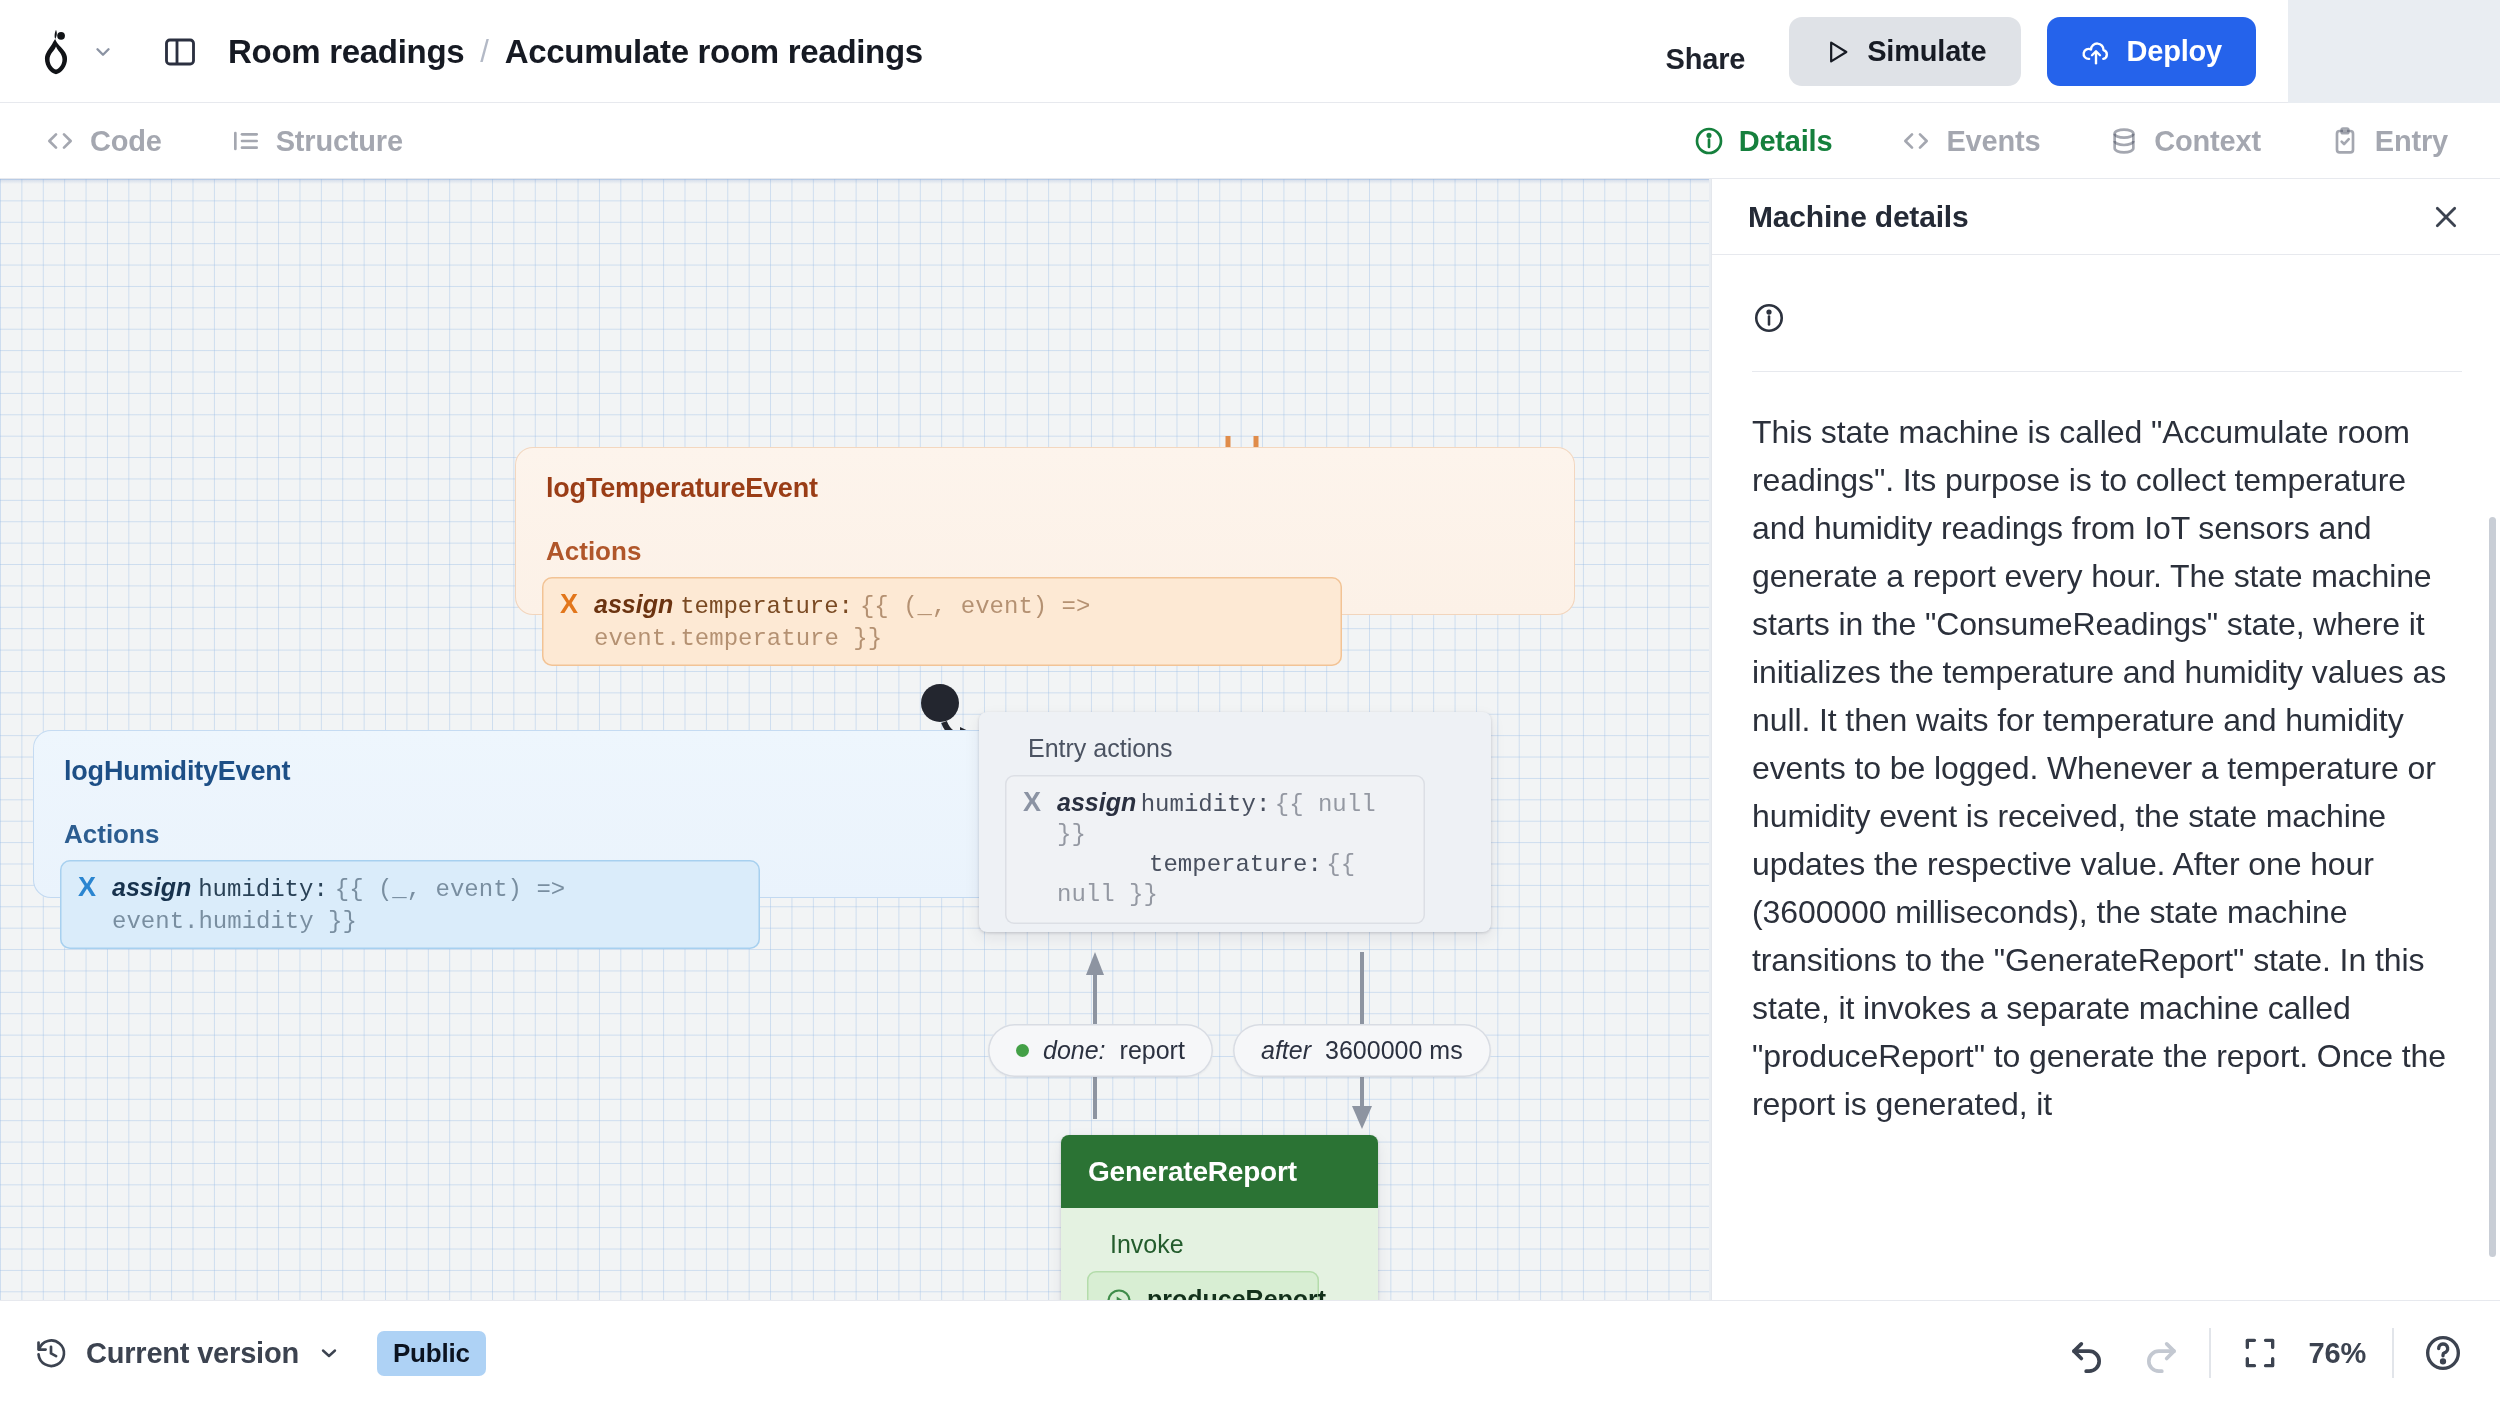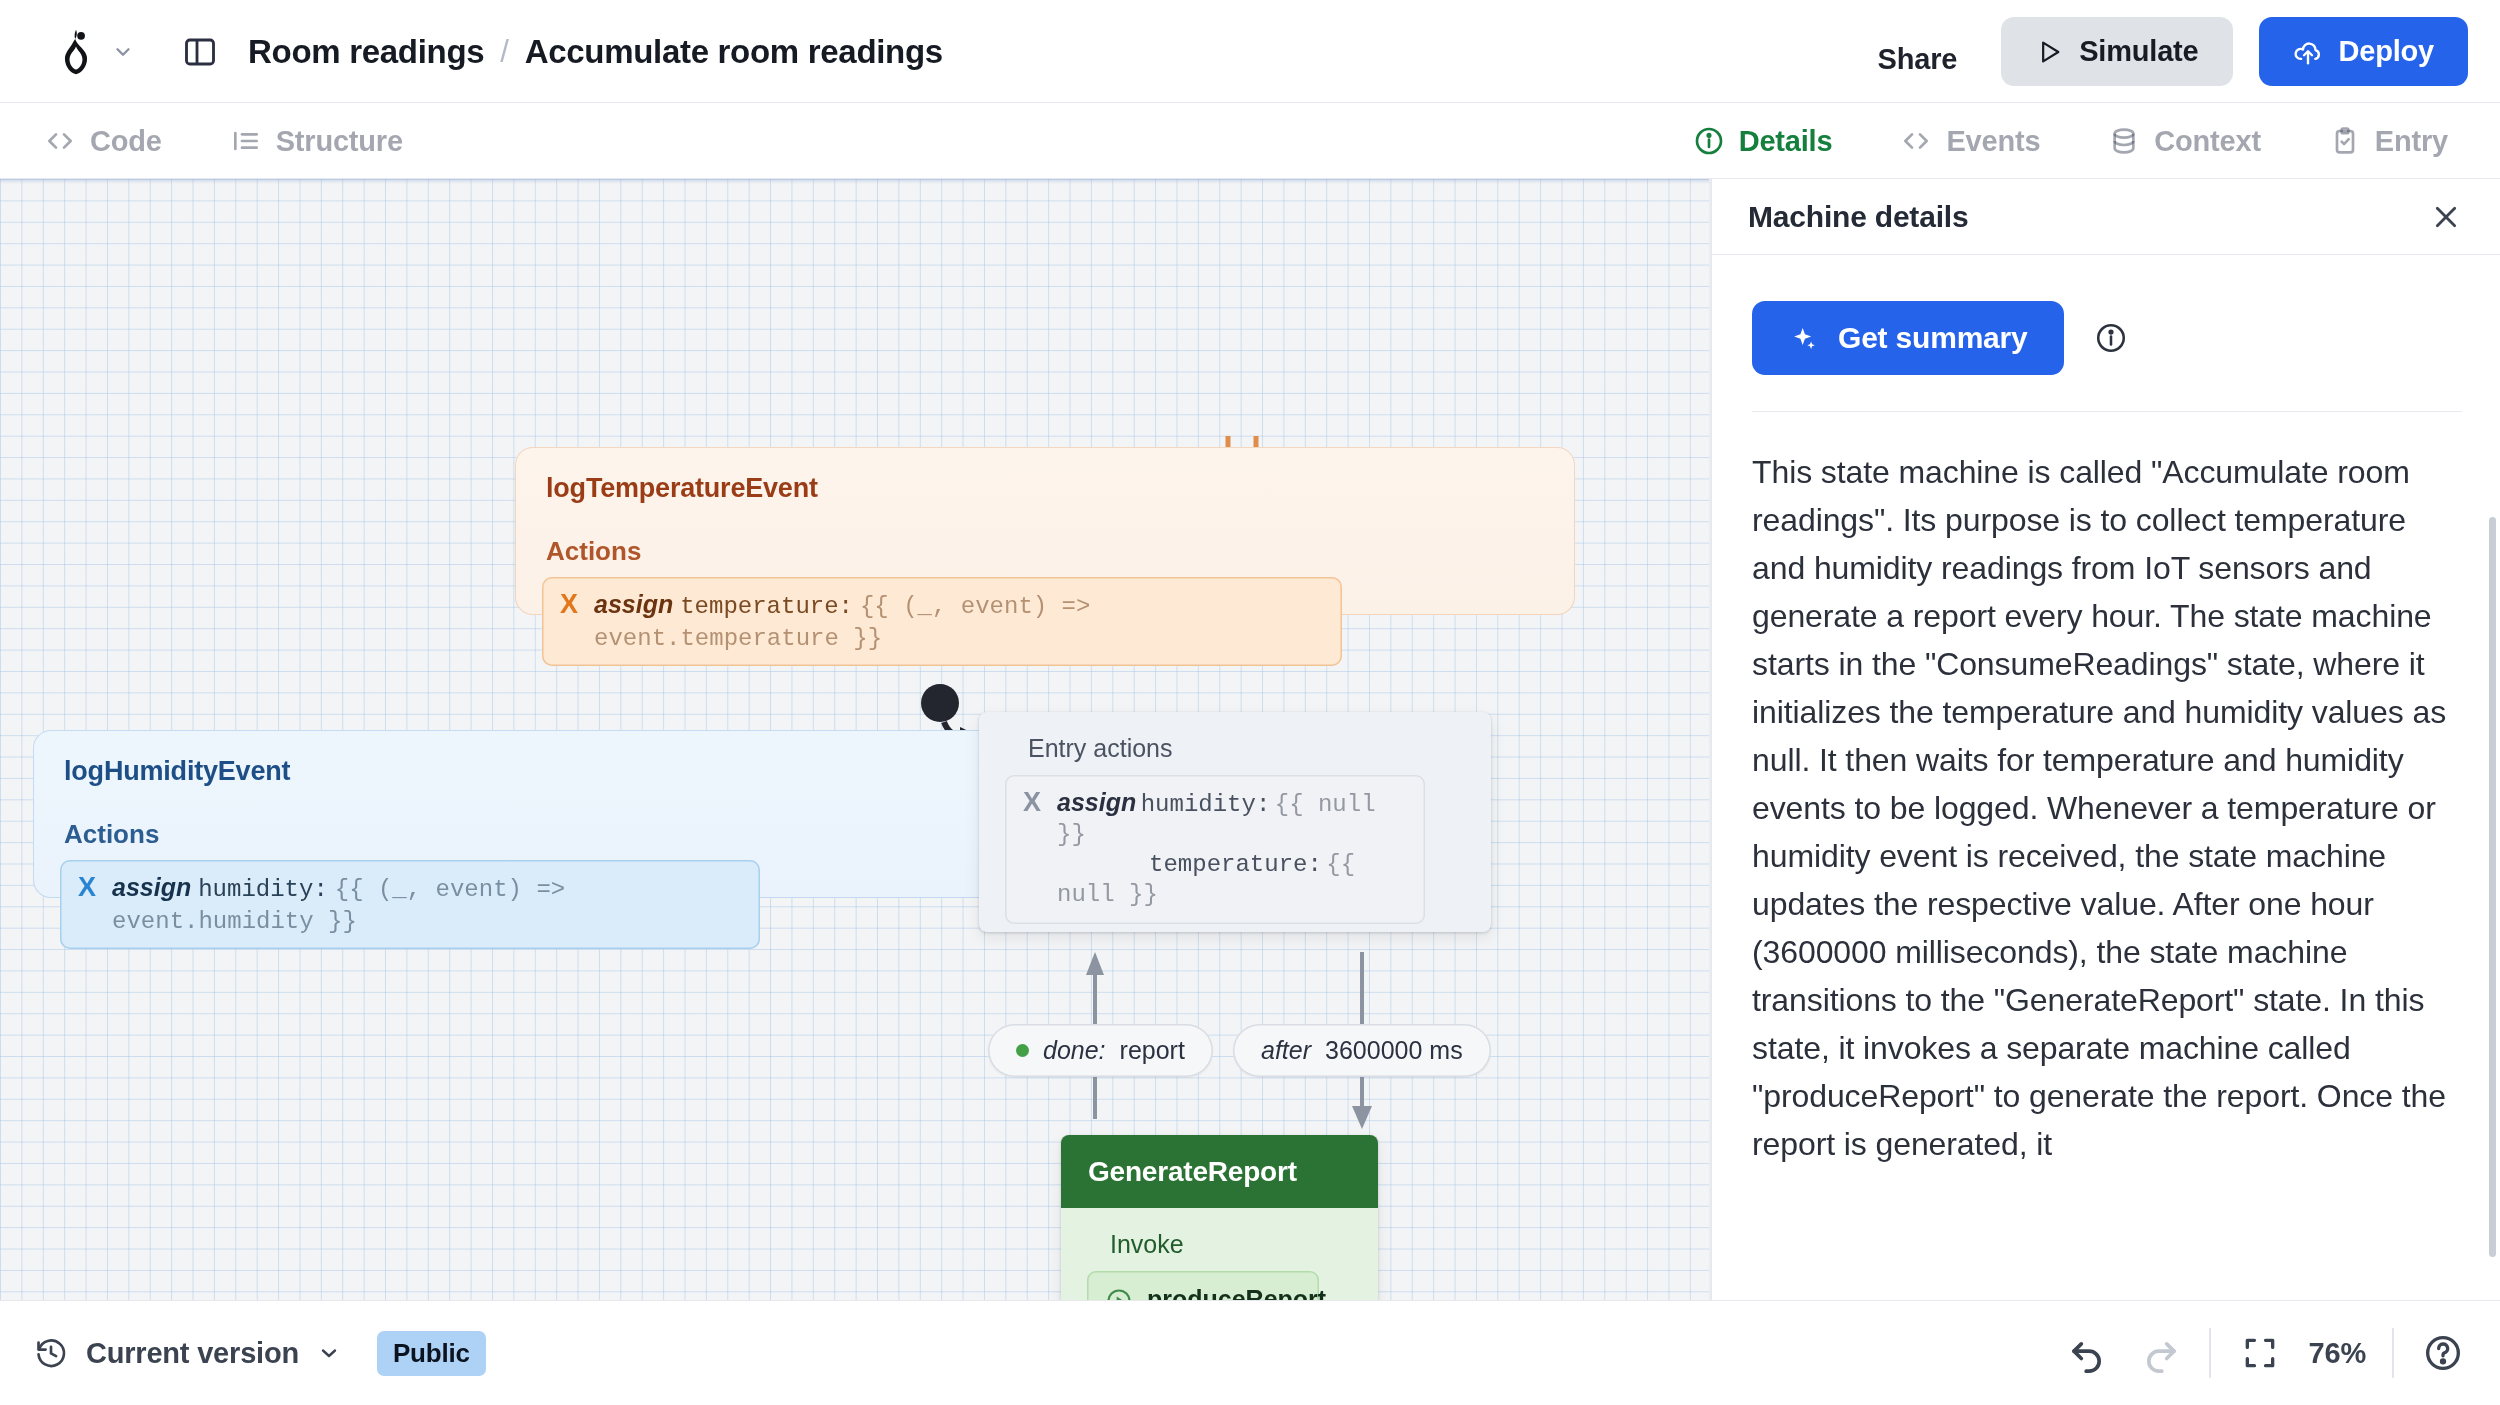--- a/index.html
+++ b/index.html
@@ -10,26 +10,25 @@
     overflow: hidden;
   }
   #app {
     position: relative;
     width: 2500px; height: 1405px;
     background: #e9edf2;
   }
 
   
   .topbar {
-    position: absolute; left: 0; top: 0; width: 2500px; height: 103px;
+    position: absolute; left: 0; top: 0; width: 2288px; height: 103px;
     background: #ffffff;
     border-radius: 0 0 0 0;
     display: flex; align-items: center;
     z-index: 40;
-    padding-left: 20px;
   }
   .topbar::after{
     content:""; position:absolute; left:0; right:0; bottom:0; height:1px;
     background:#e7e9ee;
   }
   .logo-wrap { display:flex; align-items:center; gap:14px; padding-left: 34px; }
   .logo-mark { width: 44px; height: 48px; display:block; }
   .chev-sm { width: 22px; height: 22px; color:#8b93a3; }
   .panel-toggle {
     margin-left: 46px; width: 40px; height: 40px; color: #2b3040;
@@ -442,27 +441,20 @@
       <span class="rp-title">Machine details</span>
       <div class="rp-close">
         <svg width="32" height="32" viewBox="0 0 24 24" fill="none" stroke="currentColor" stroke-width="2.1" stroke-linecap="round">
             <line x1="5.5" y1="5.5" x2="18.5" y2="18.5"></line>
             <line x1="18.5" y1="5.5" x2="5.5" y2="18.5"></line>
           </svg>
       </div>
     </div>
     <div class="rp-body">
       <div class="gs-row">
-        <button class="btn-summary">
-          <svg width="32" height="32" viewBox="0 0 24 24" fill="#ffffff">
-            <path d="M11 4.5 L12.7 9.2 L17.4 10.9 L12.7 12.6 L11 17.3 L9.3 12.6 L4.6 10.9 L9.3 9.2 Z"></path>
-            <path d="M17.3 14.6 L18.1 16.6 L20.1 17.4 L18.1 18.2 L17.3 20.2 L16.5 18.2 L14.5 17.4 L16.5 16.6 Z"></path>
-          </svg>
-          <span>Get summary</span>
-        </button>
         <span class="info-i">
           <svg width="34" height="34" viewBox="0 0 24 24" fill="none" stroke="currentColor" stroke-width="1.8" stroke-linecap="round">
               <circle cx="12" cy="12" r="9"></circle>
               <line x1="12" y1="11" x2="12" y2="16.5"></line>
               <circle cx="12" cy="7.8" r="0.95" fill="currentColor"></circle>
             </svg>
         </span>
       </div>
       <div class="rp-divider"></div>
       <div class="summary-text">This state machine is called "Accumulate room readings". Its purpose is to collect temperature and humidity readings from IoT sensors and generate a report every hour. The state machine starts in the "ConsumeReadings" state, where it initializes the temperature and humidity values as null. It then waits for temperature and humidity events to be logged. Whenever a temperature or humidity event is received, the state machine updates the respective value. After one hour (3600000 milliseconds), the state machine transitions to the "GenerateReport" state. In this state, it invokes a separate machine called "produceReport" to generate the report. Once the report is generated, it</div>

